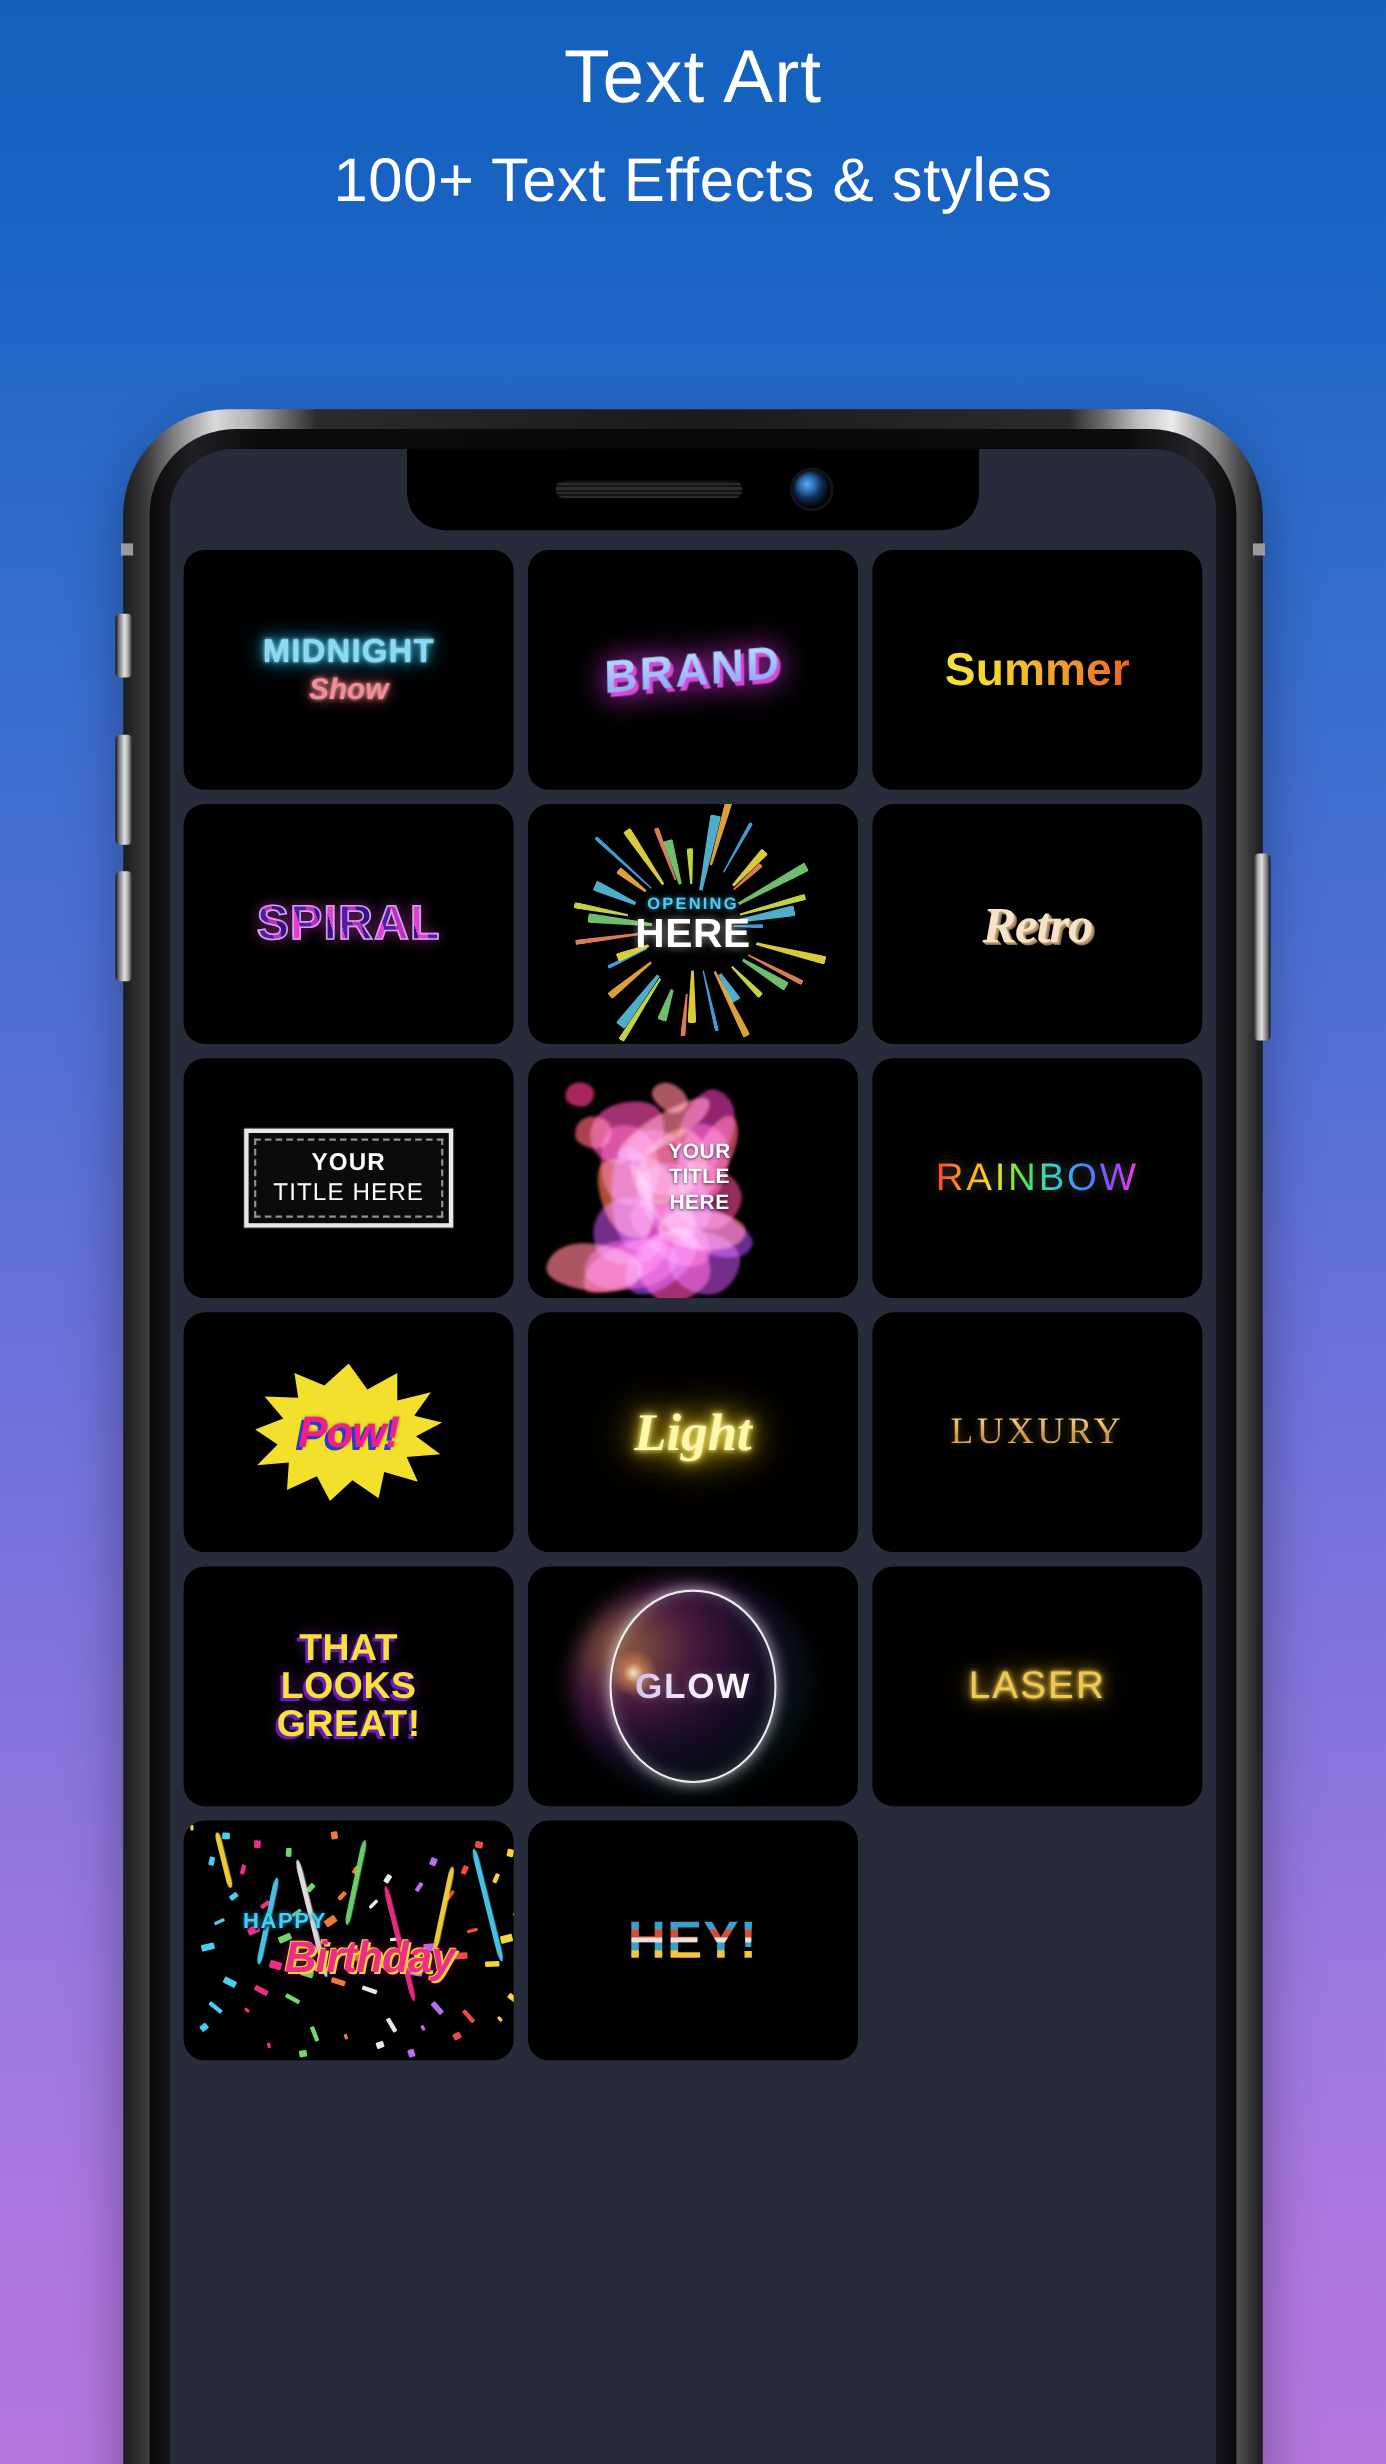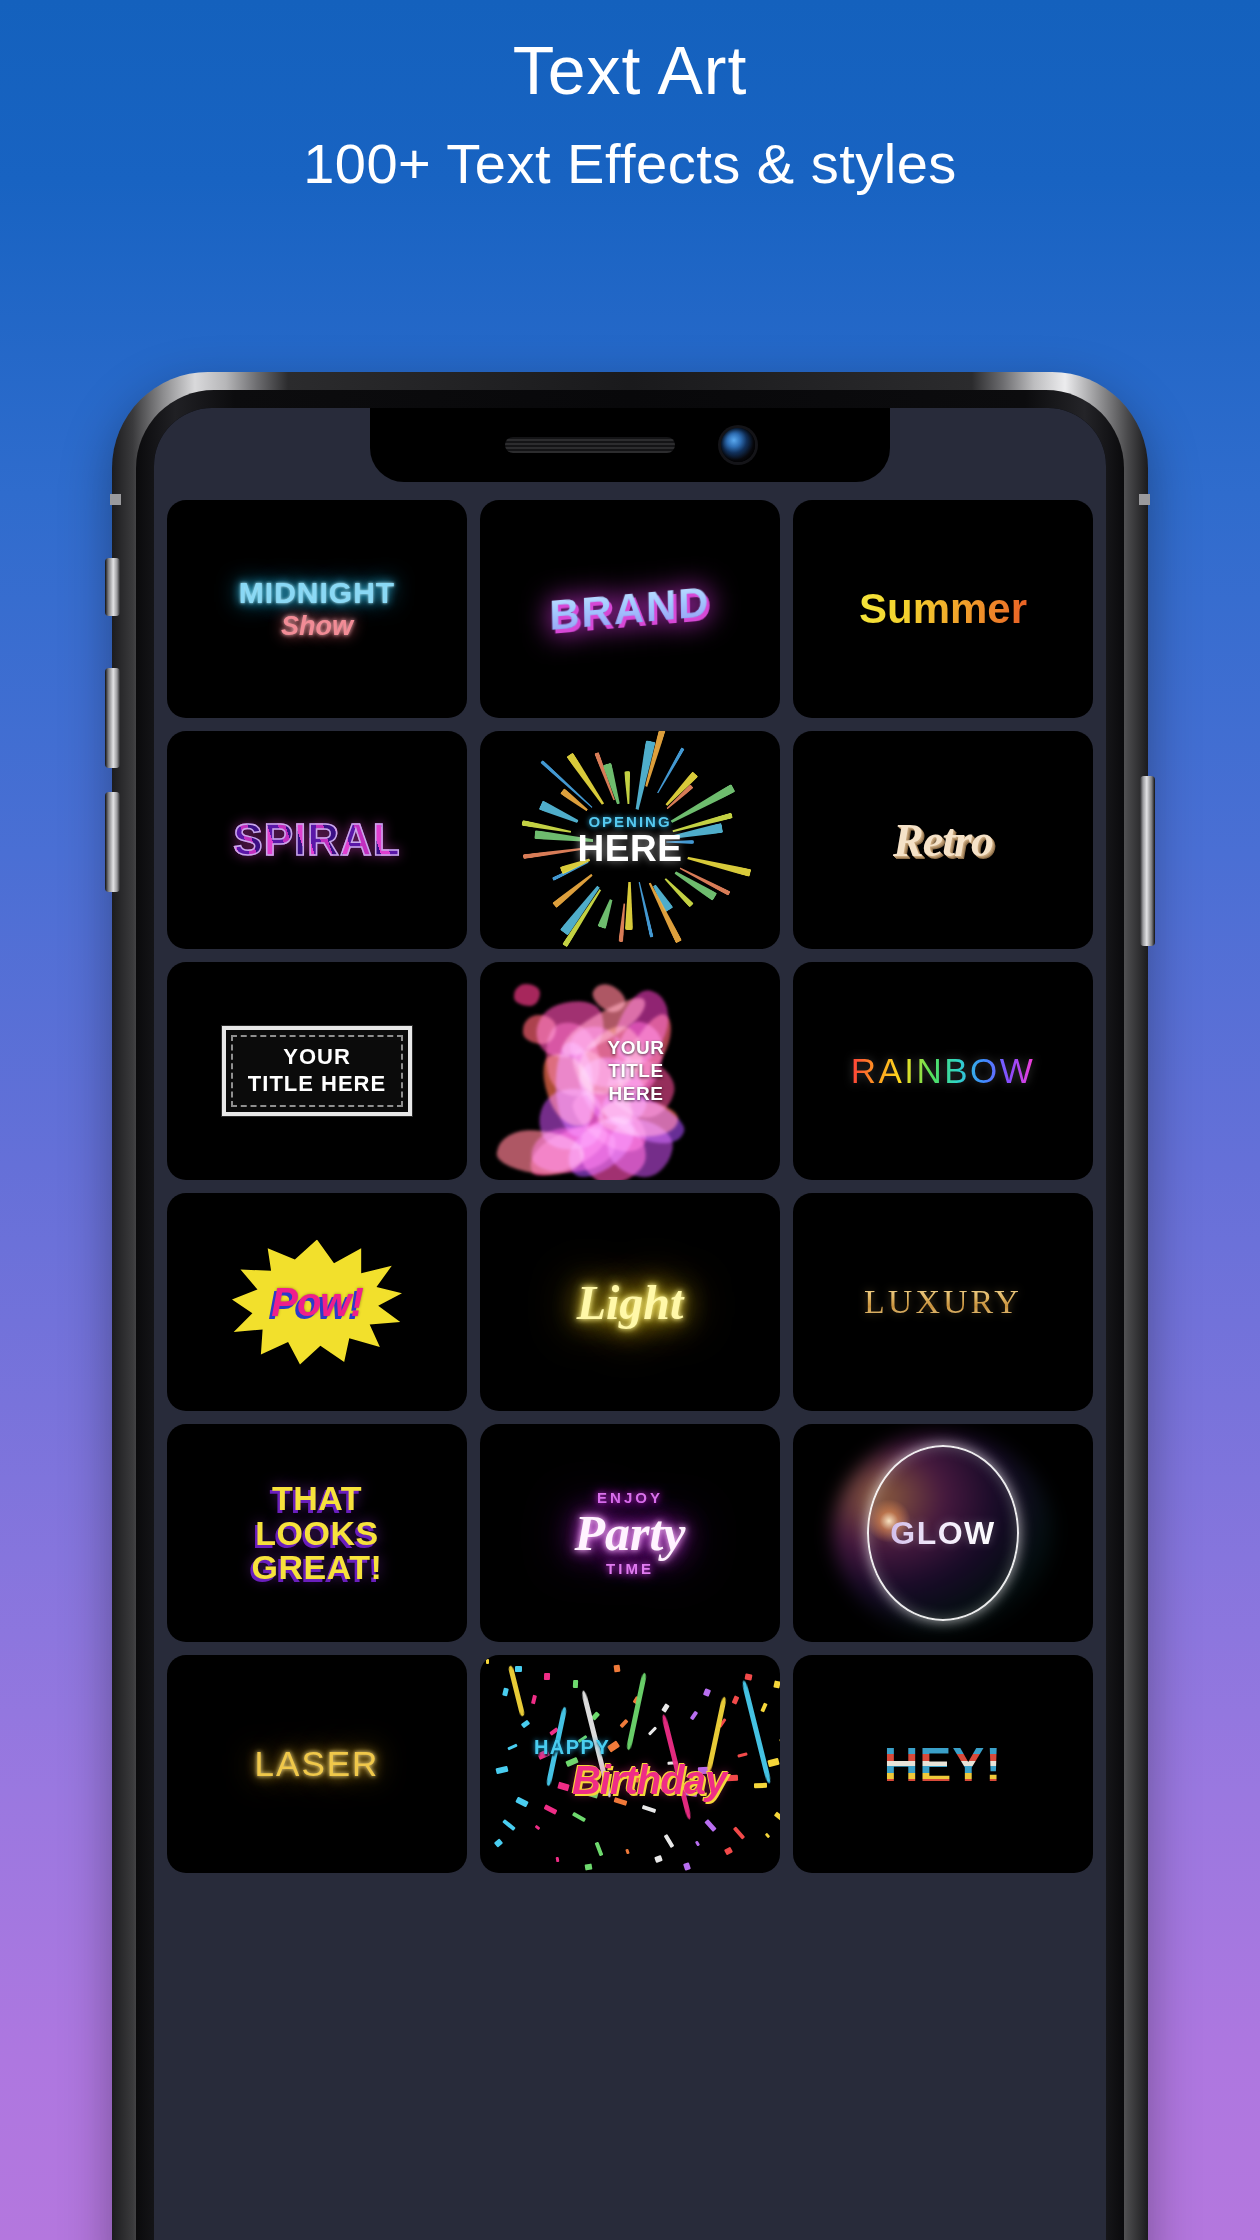--- a/index.html
+++ b/index.html
@@ -165,21 +165,21 @@
       4px 5px 7px rgba(0,0,0,.85);
     letter-spacing:-1px;
   }
 
   .ticket {
     border:4px solid #e8e8e8; padding:14px 22px; background:#0b0b0b;
     outline:2px dashed #8f8f8f; outline-offset:-11px;
     box-shadow:0 0 0 1px #2a2a2a;
   }
   .ticket-l1 { font-size:22px; font-weight:700; color:#fff; letter-spacing:1px; text-align:center; line-height:1.22; }
-  .ticket-l2 { font-size:22px; font-weight:700; color:#fff; letter-spacing:1px; text-align:center; line-height:1.22; }
+  .ticket-l2 { font-size:22px; font-weight:400; color:#fff; letter-spacing:1px; text-align:center; line-height:1.22; }
 
   .splash-wrap { position:relative; width:100%; height:100%; }
   .blob {
     position:absolute; border-radius:48% 52% 40% 60% / 55% 45% 58% 42%;
     filter:blur(1.5px); mix-blend-mode:screen;
   }
   .splash-txt {
     position:absolute; left:52%; top:50%; transform:translate(-50%,-50%);
     text-align:center; z-index:5; color:#fff;
     font-size:19px; font-weight:700; line-height:1.2; letter-spacing:0.5px;
@@ -491,27 +491,20 @@
         </div>
 
         <div class="tile">
           <div class="tile-inner">
             <div class="great">THAT</div>
             <div class="great">LOOKS</div>
             <div class="great">GREAT!</div>
           </div>
         </div>
 
-        <div class="tile">
-          <div class="tile-inner">
-            <div class="party-small">ENJOY</div>
-            <div class="party-main">Party</div>
-            <div class="party-small">TIME</div>
-          </div>
-        </div>
 
         <div class="tile">
           <div class="glow-wrap">
             <div class="glow-halo"></div>
             <div class="glow-ring"></div>
             <div class="glow-spark"></div>
             <div class="glow-txt">GLOW</div>
           </div>
         </div>
 

